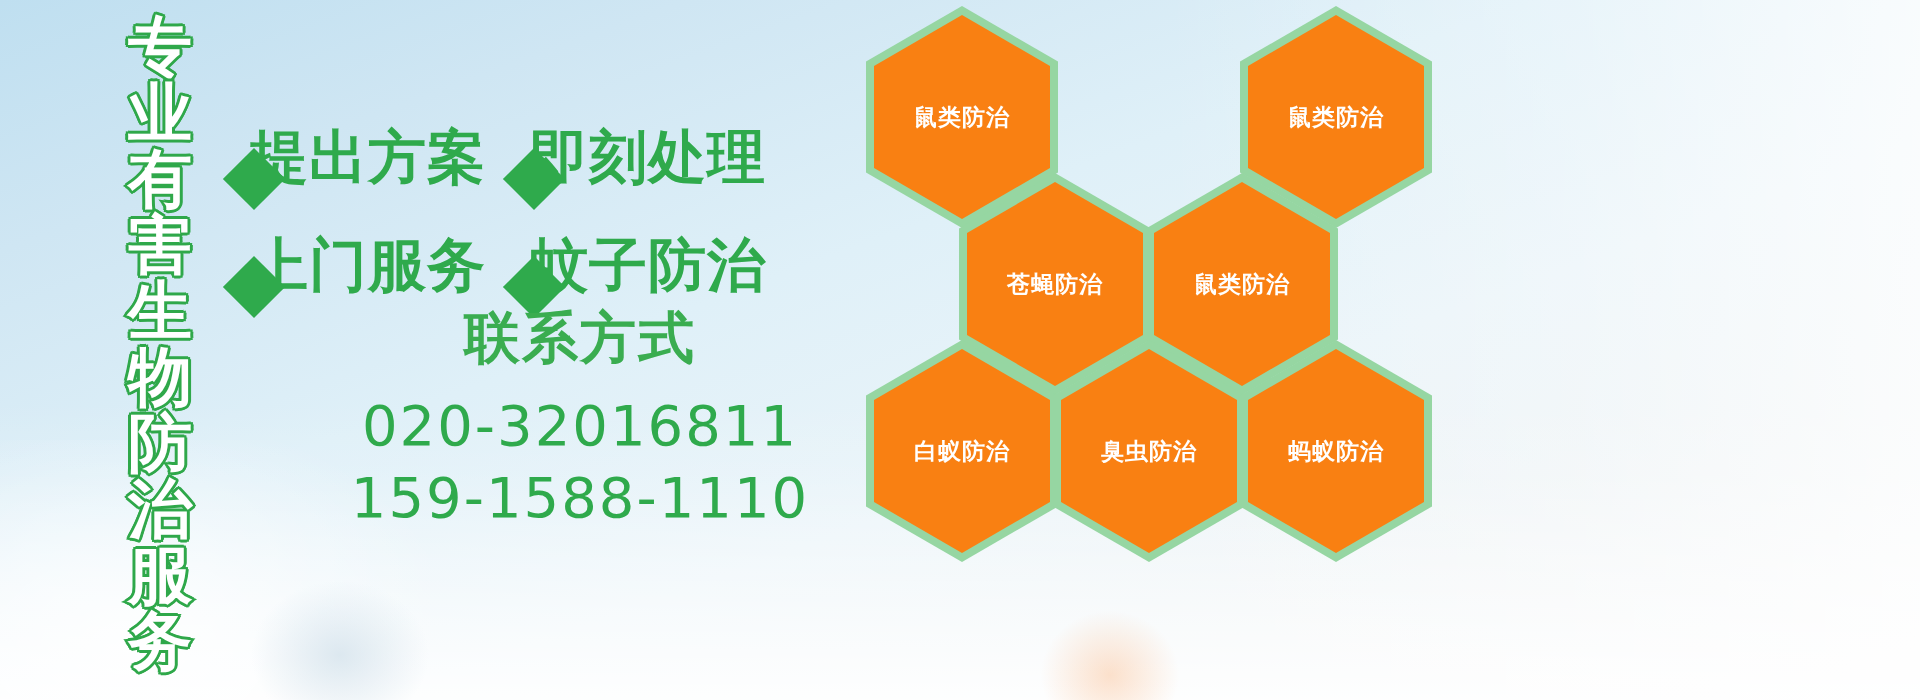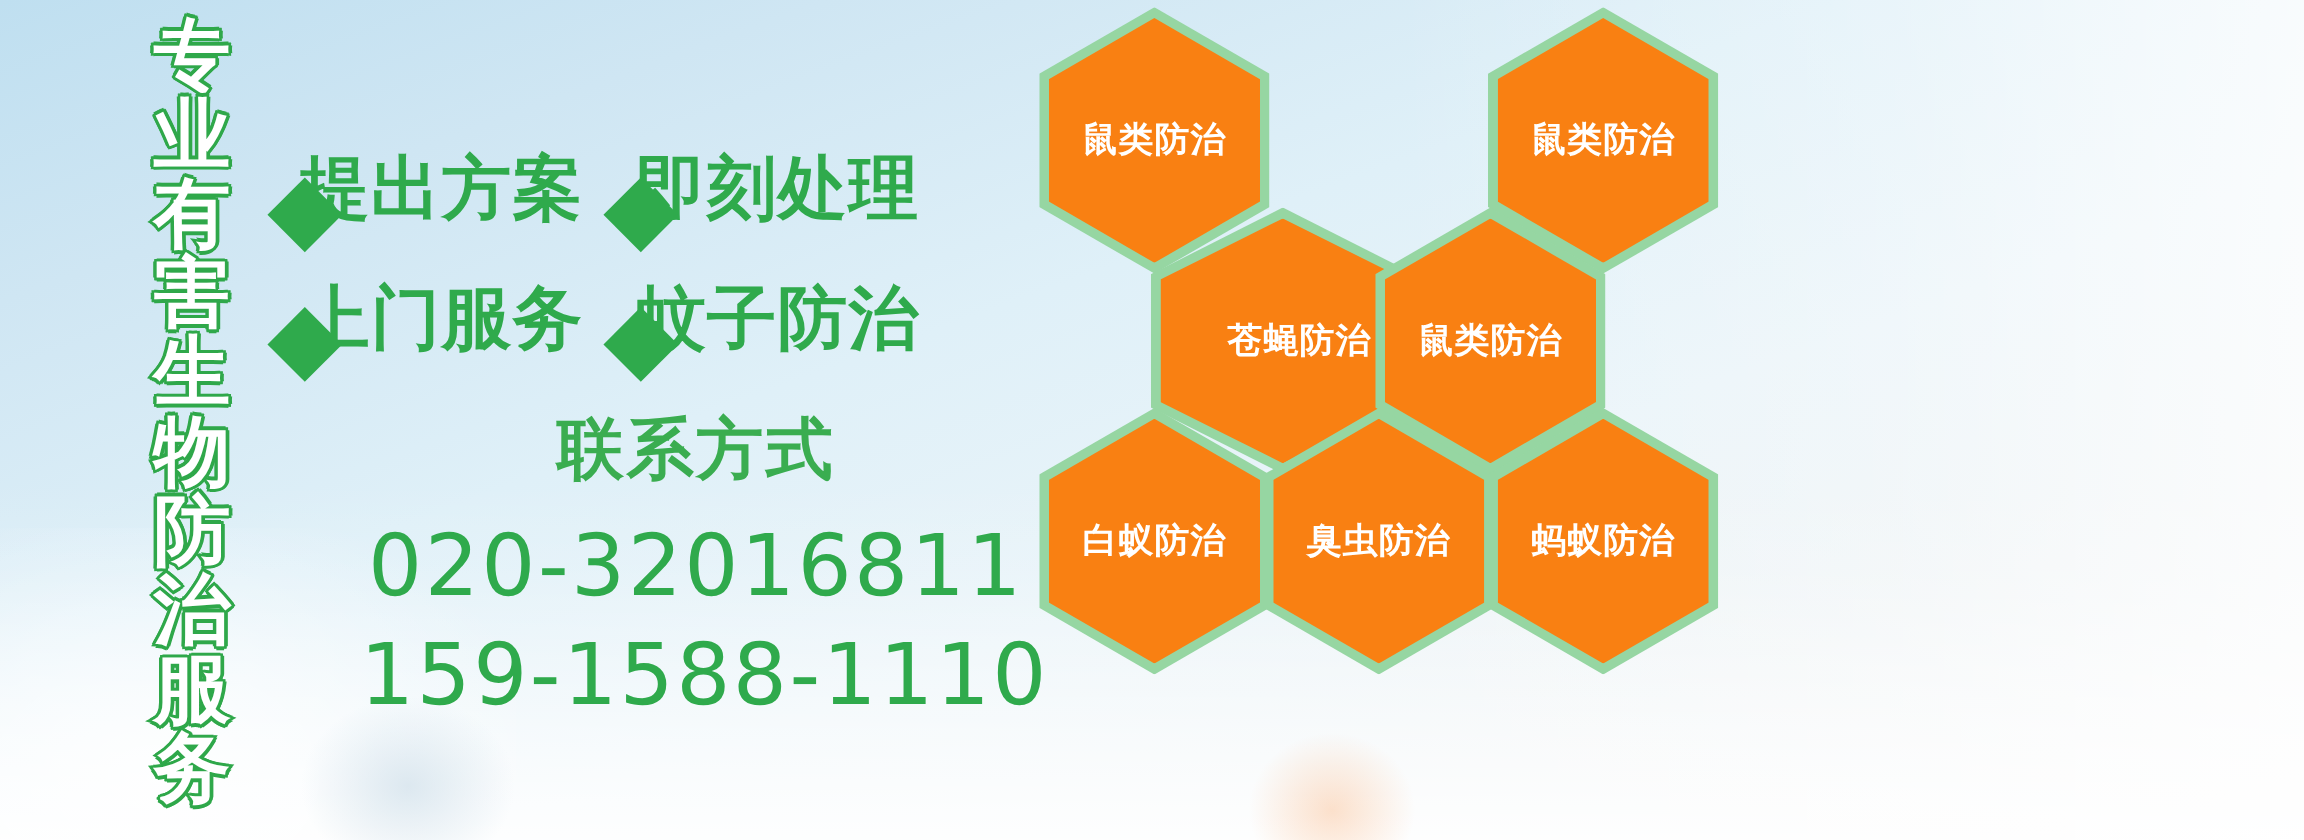--- a/index.html
+++ b/index.html
@@ -126,34 +126,33 @@
   }
   .feature-gap { width: 26px; }
 
   
   #contact {
     position: absolute;
     left: 300px;
     top: 310px;
     width: 560px;
     text-align: center;
-    margin-top: 37px;
   }
   #contact-title {
     font-family: "DejaVu Sans", "Liberation Sans", sans-serif;
     font-size: 56px;
     font-weight: 700;
     color: #3aad50;
     letter-spacing: 2px;
     line-height: 1;
     margin-bottom: 24px;
   }
   .phone {
     font-family: "DejaVu Sans", "Liberation Sans", sans-serif;
-    font-size: 71px;
+    font-size: 56px;
     font-weight: 400;
     color: #2faa4c;
     letter-spacing: 2px;
     line-height: 1.28;
     white-space: nowrap;
   }
 
   
   #hexgrid {
     position: absolute;
@@ -179,21 +178,21 @@
   .hex .hex-inner {
     position: absolute;
     inset: 9px 8px;
     background: #f98012;
     clip-path: polygon(50% 0%, 100% 25%, 100% 75%, 50% 100%, 0% 75%, 0% 25%);
   }
   .hex .hex-label {
     position: relative;
     z-index: 3;
     font-family: "DejaVu Sans", "Liberation Sans", sans-serif;
-    font-size: 29px;
+    font-size: 23px;
     font-weight: 700;
     color: #ffffff;
     letter-spacing: 1px;
     white-space: nowrap;
     text-align: center;
   }
 </style>
 </head>
 <body>
 
@@ -268,21 +267,21 @@
       <span class="hex-label">鼠类防治</span>
     </div>
 
 
     <div class="hex" style="left:384px; top:6px;">
       <span class="hex-outer"></span>
       <span class="hex-inner"></span>
       <span class="hex-label">鼠类防治</span>
     </div>
 
-    <div class="hex" style="left:103px; top:173px;padding-left:28px;">
+    <div class="hex" style="left:103px; top:173px;">
       <span class="hex-outer"></span>
       <span class="hex-inner"></span>
       <span class="hex-label">苍蝇防治</span>
     </div>
 
     <div class="hex" style="left:290px; top:173px;">
       <span class="hex-outer"></span>
       <span class="hex-inner"></span>
       <span class="hex-label">鼠类防治</span>
     </div>

